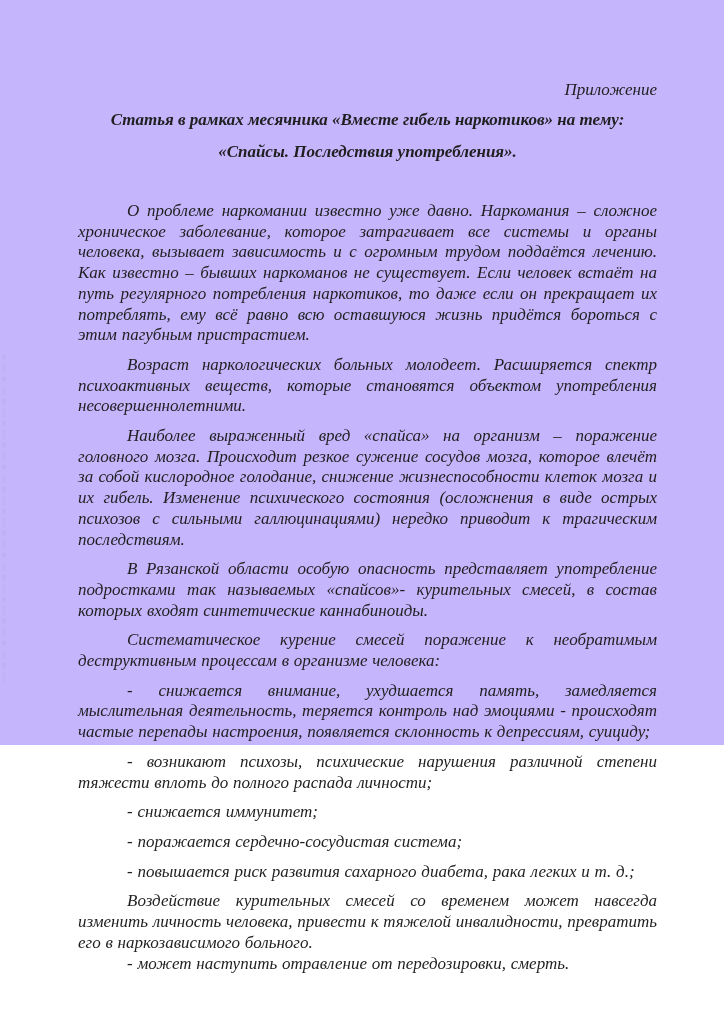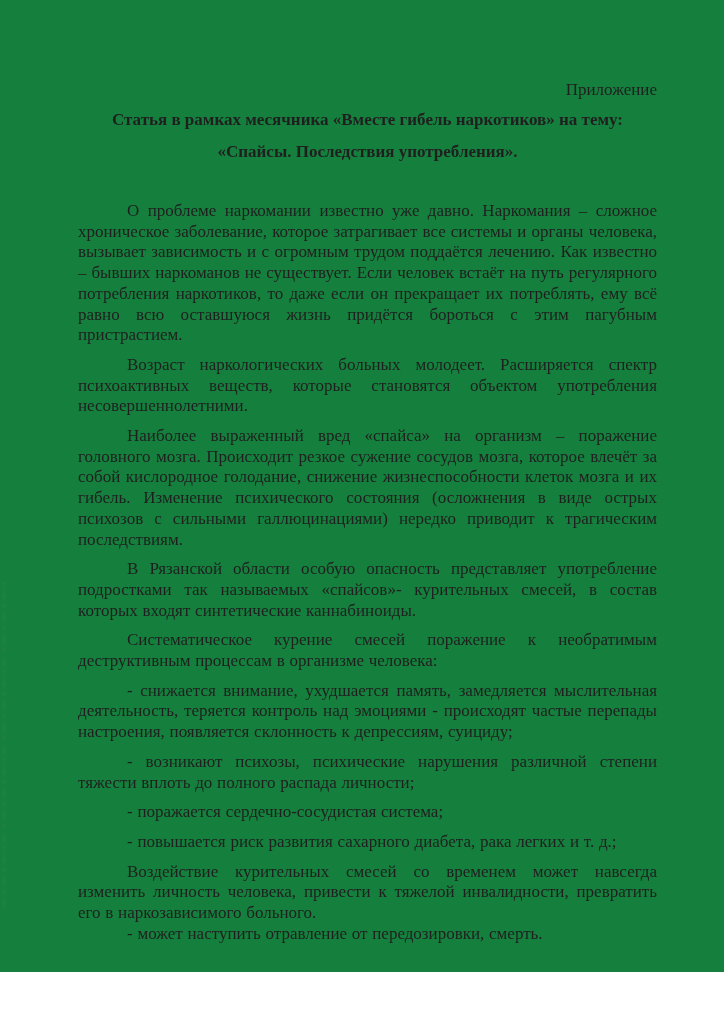--- a/index.html
+++ b/index.html
@@ -10,24 +10,25 @@
   body {
     width: 724px;
     height: 1024px;
     font-family: "Liberation Serif", "DejaVu Serif", serif;
     color: #1f1f1f;
     overflow: hidden;
   }
   .page {
     box-sizing: border-box;
     width: 724px;
-    height: 972px;
-    background: #15803d;
+    height: 745px;
+    background: #c4b5fd;
     padding: 80px 67px 30px 78px;
     position: relative;
+    font-style: italic;
   }
   .annex {
     text-align: right;
     font-size: 17px;
     line-height: 19px;
     margin: 0 0 11px 0;
   }
   .doc-title {
     text-align: center;
     font-weight: bold;
@@ -88,20 +89,21 @@
     <p class="para">Наиболее выраженный вред «спайса» на организм – поражение головного мозга.  Происходит резкое сужение сосудов мозга, которое влечёт за собой кислородное голодание, снижение жизнеспособности клеток мозга и их гибель. Изменение психического состояния (осложнения в виде острых психозов с сильными галлюцинациями) нередко приводит к трагическим последствиям.</p>
 
     <p class="para">В Рязанской области особую опасность представляет употребление подростками так называемых «спайсов»- курительных смесей, в состав которых входят синтетические каннабиноиды.</p>
 
     <p class="para">Систематическое курение смесей поражение к необратимым деструктивным процессам в организме человека:</p>
 
     <p class="para">- снижается внимание, ухудшается память, замедляется мыслительная деятельность, теряется контроль над эмоциями  - происходят частые перепады настроения, появляется склонность к депрессиям, суициду;</p>
 
     <p class="para">- возникают психозы, психические нарушения различной степени тяжести вплоть до полного распада личности;</p>
 
+    <p class="para">- снижается иммунитет;</p>
 
     <p class="para">- поражается сердечно-сосудистая система;</p>
 
     <p class="para">- повышается риск развития сахарного диабета, рака легких и т. д.;</p>
 
     <p class="para last">Воздействие курительных смесей со временем может навсегда изменить личность человека, привести к тяжелой инвалидности, превратить его в наркозависимого больного.</p>
 
     <p class="para">- может наступить отравление от передозировки, смерть.</p>
 
   </div>

